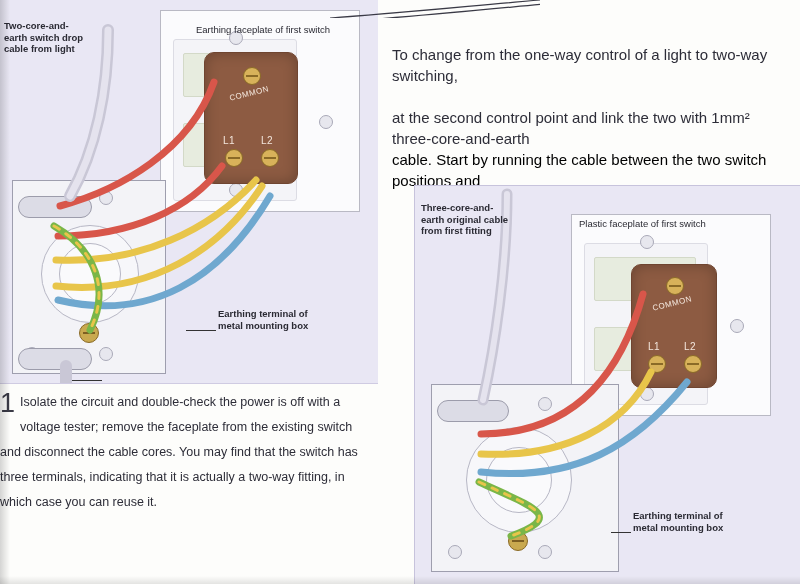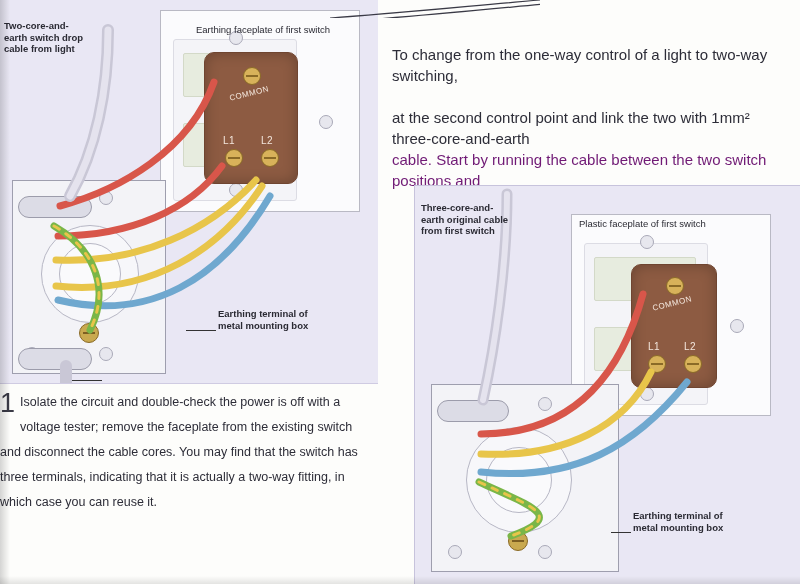--- a/index.html
+++ b/index.html
@@ -154,21 +154,21 @@
     font-family:"Liberation Sans",sans-serif;
   }
   .body-text{
     position:absolute;
     left:392px; top:44px; width:400px;
     font-size:15px;
     line-height:21px;
     color:#2d2d38;
     font-family:Liberation Sans, sans-serif;
   }
-  .body-text .hl{ color:#701a75; }
+  .body-text .hl{ color:#000000; }
 
   
   .panel-right{
     position:absolute;
     left:414px; top:185px; width:386px; height:399px;
     background:#e9e7f4;
     border:1px solid #c7c3dc;
     overflow:hidden;
   }
   .faceplate-2{
@@ -340,21 +340,21 @@
 
       <path d="M66,286 C160,296 220,260 272,196" stroke="#6fa8cf" stroke-width="7" fill="none" stroke-linecap="round"></path>
 
       <path d="M64,296 C120,322 150,330 96,350" stroke="#7ab648" stroke-width="7" fill="none" stroke-linecap="round"></path>
       <path d="M64,296 C120,322 150,330 96,350" stroke="#e8c54a" stroke-width="3" fill="none" stroke-linecap="round" stroke-dasharray="6 8"></path>
     </svg>
 
     <div class="label bold" style="left:6px;top:16px;width:130px;">
       <span>Three-core-and-</span><br>
       <span>earth original cable</span><br>
-      <span>from first switch</span>
+      <span>from first fitting</span>
     </div>
 
     <div class="label" style="left:164px;top:32px;">Plastic faceplate of first switch</div>
 
     <div class="label bold" style="left:218px;top:324px;width:160px;">
       <span>Earthing terminal of</span><br>
       <span>metal mounting box</span>
     </div>
     <div class="leader" style="left:196px;top:346px;width:20px;height:1px;"></div>
   </div>

